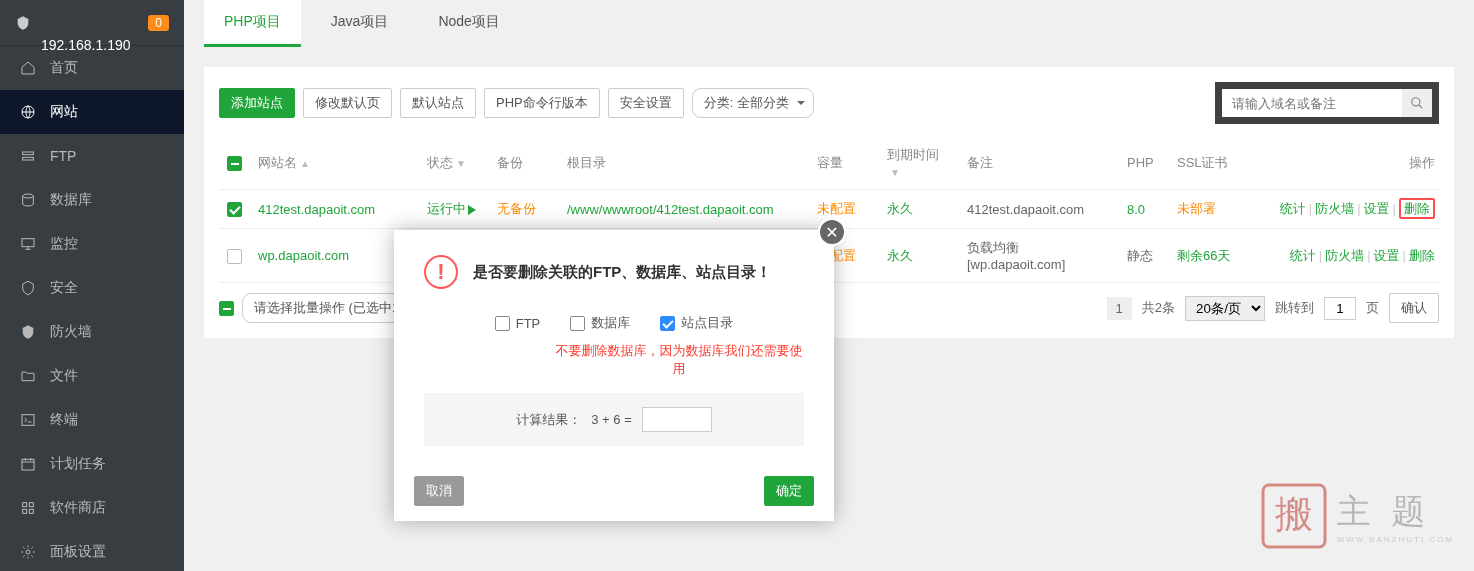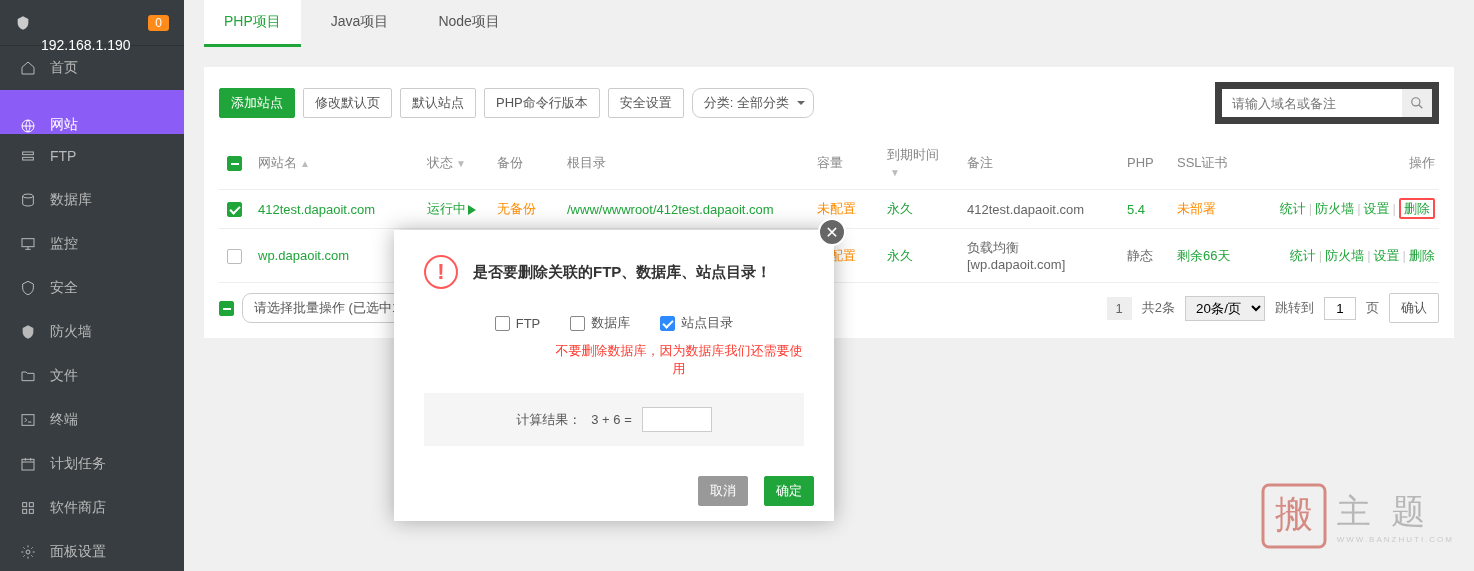--- a/index.html
+++ b/index.html
@@ -6,21 +6,21 @@
 body { font-family: "Microsoft YaHei", Arial, sans-serif; font-size: 13px; color: #666; background: #f5f5f5; overflow: hidden; }
 .app { width: 1474px; height: 571px; display: flex; position: relative; }
 
 
 .sidebar { width: 184px; background: #373d41; color: #c2c2c2; display: flex; flex-direction: column; }
 .side-header { height: 46px; display: flex; align-items: center; padding: 0 15px; color: #fff; font-size: 14px; border-bottom: 1px solid #2c3134; }
 .side-header .shield { margin-right: 10px; display: inline-flex; }
 .side-header .ip { flex: 1; margin-top: 45px; }
 .side-header .badge { background: #ff8c1a; color: #fff; border-radius: 3px; padding: 1px 7px; font-size: 12px; }
 .side-item { height: 44px; display: flex; align-items: center; padding: 0 20px; cursor: pointer; color: #b9b9b9; font-size: 14px; }
-.side-item.active { background: #8b5cf6; color: #fff; align-items: flex-end; }
+.side-item.active { background: #0f172a; color: #fff; }
 .side-item .sicon { width: 16px; height: 16px; margin-right: 14px; display: inline-flex; align-items: center; justify-content: center; }
 .side-item .sicon svg { stroke: currentColor; fill: none; stroke-width: 1.5; }
 
 
 .main { flex: 1; background: #f0f0f0; display: flex; flex-direction: column; }
 .tabs { display: flex; background: #f0f0f0; padding: 0 20px; }
 .tab { padding: 13px 20px; cursor: pointer; color: #555; font-size: 14px; border-bottom: 3px solid transparent; margin-right: 10px; }
 .tab.active { color: #20a53a; border-bottom-color: #20a53a; background: #fff; }
 .content { margin: 20px; background: #fff; padding: 15px; position: relative; }
 
@@ -72,21 +72,21 @@
 .modal-msg .excl { width: 34px; height: 34px; border: 2px solid #ff5a5a; border-radius: 50%; color: #ff5a5a; display: flex; align-items: center; justify-content: center; font-size: 22px; margin-right: 15px; font-weight: bold; }
 .modal-msg .mtxt { color: #333; font-size: 15px; font-weight: bold; }
 .modal-opts { display: flex; gap: 30px; justify-content: center; margin-bottom: 10px; }
 .modal-opts label { display: flex; align-items: center; gap: 6px; cursor: pointer; color: #555; }
 .cb { width: 15px; height: 15px; border: 1px solid #888; border-radius: 2px; display: inline-block; }
 .cb.on { background: #2e8bff; border-color: #2e8bff; position: relative; }
 .cb.on::after { content: ""; position: absolute; left: 4px; top: 1px; width: 4px; height: 8px; border: solid #fff; border-width: 0 2px 2px 0; transform: rotate(45deg); }
 .modal-note { color: #ff3b30; text-align: center; font-size: 13px; margin-bottom: 15px; padding-left: 130px; }
 .calc { background: #f5f5f5; padding: 14px; display: flex; align-items: center; justify-content: center; gap: 10px; color: #555; }
 .calc input { width: 70px; border: 1px solid #ccc; padding: 4px; background: #fff; }
-.modal-footer { padding: 15px 20px; display: flex; justify-content: flex-end; gap: 16px; }
+.modal-footer { padding: 15px 20px; display: flex; justify-content: space-between; gap: 16px; }
 
 
 .watermark { position: absolute; right: 20px; bottom: 20px; opacity: 0.55; display: flex; align-items: center; gap: 8px; pointer-events: none; }
 .wm-title { font-size: 34px; color: #8a8a8a; letter-spacing: 6px; font-family: "SimSun", serif; }
 .wm-url { font-size: 8px; color: #aaa; letter-spacing: 2px; }
 </style>
 </head>
 <body>
 
 <div class="app">
@@ -258,21 +258,21 @@
         <tbody id="tbody">
             <tr>
               <td><span class="chk on"></span></td>
               <td><span class="link-g">412test.dapaoit.com</span></td>
               <td><span class="txt-g">运行中<span class="play"></span></span></td>
               <td><span class="link-o">无备份</span></td>
               <td><span class="link-g">/www/wwwroot/412test.dapaoit.com</span></td>
               <td><span class="link-o">未配置</span></td>
               <td><span class="txt-g">永久</span></td>
               <td><span>412test.dapaoit.com</span></td>
-              <td><span class="link-g">5.4</span></td>
+              <td><span class="link-g">8.0</span></td>
               <td><span class="link-o">未部署</span></td>
               <td class="op ops"><a>统计</a><span class="sep">|</span><a>防火墙</a><span class="sep">|</span><a>设置</a><span class="sep">|</span><span class="del-hl"><a>删除</a></span></td>
             </tr>
             <tr>
               <td><span class="chk"></span></td>
               <td><span class="link-g">wp.dapaoit.com</span></td>
               <td><span class="txt-g">运行中<span class="play"></span></span></td>
               <td><span class="link-o">无备份</span></td>
               <td><span class="link-g">/www/wwwroot/wp.dapaoit.com</span></td>
               <td><span class="link-o">未配置</span></td>

